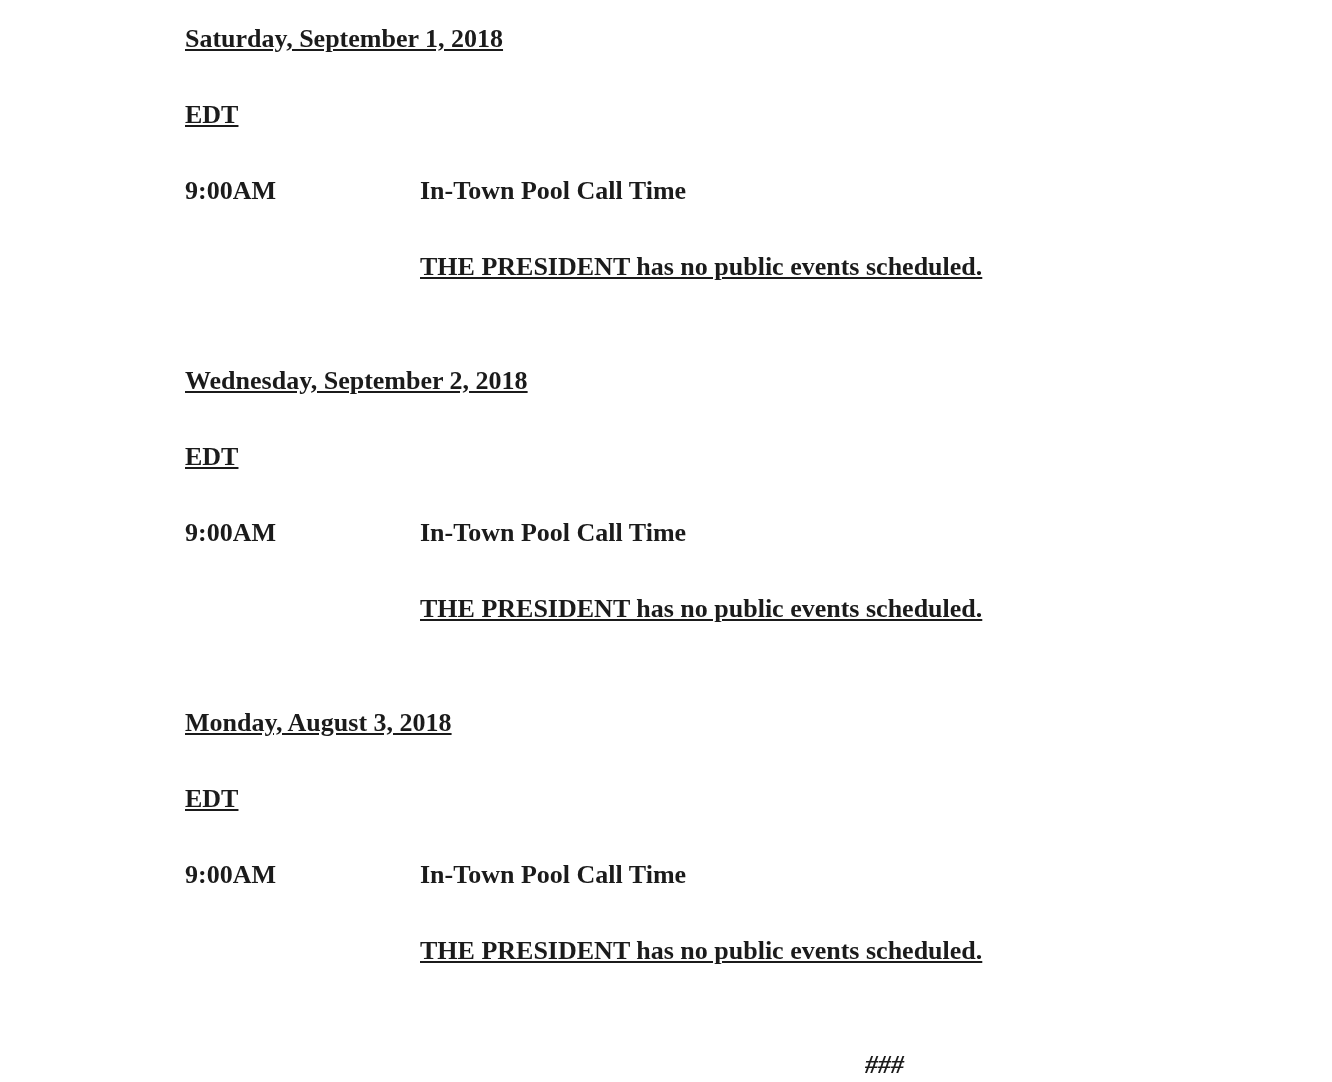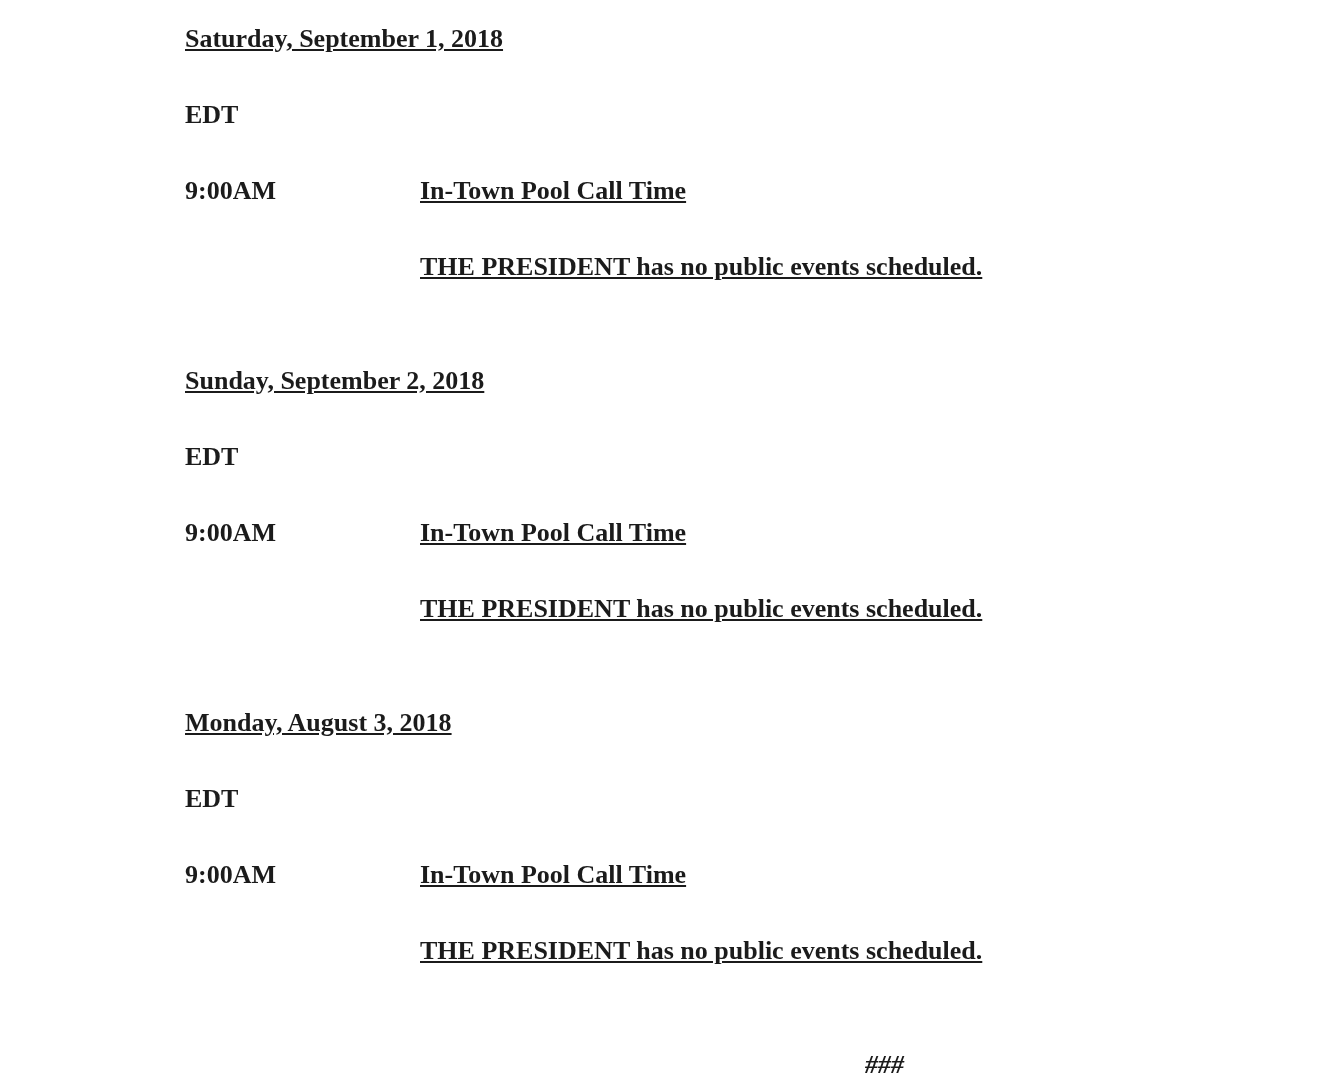--- a/index.html
+++ b/index.html
@@ -19,32 +19,33 @@
     font-weight: bold;
     font-size: 26px;
     color: #1b1b1b;
   }
   .line { line-height: 38px; }
   .date-heading {
     text-decoration: underline;
     margin: 0 0 38px 0;
   }
   .tz-heading {
+    text-decoration: underline;
     margin: 0 0 38px 0;
   }
   .entry-row {
     display: flex;
     align-items: flex-start;
     margin: 0 0 38px 0;
   }
   .time-col {
     flex: 0 0 235px;
     width: 235px;
   }
-  .event-col { flex: 1 1 auto; text-decoration: underline; }
+  .event-col { flex: 1 1 auto; }
   .note-row {
     margin: 0 0 76px 235px;
     text-decoration: underline;
   }
   .end-marker {
     font-style: italic;
     margin: 0 0 0 680px;
   }
 </style>
 </head>
@@ -56,21 +57,21 @@
     <div class="line date-heading">Saturday, September 1, 2018</div>
     <div class="line tz-heading">EDT</div>
     <div class="entry-row">
       <div class="line time-col">9:00AM</div>
       <div class="line event-col">In-Town Pool Call Time</div>
     </div>
     <div class="line note-row">THE PRESIDENT has no public events scheduled.</div>
   </section>
 
   <section>
-    <div class="line date-heading">Sunday, September 2, 2018</div>
+    <div class="line date-heading">Wednesday, September 2, 2018</div>
     <div class="line tz-heading">EDT</div>
     <div class="entry-row">
       <div class="line time-col">9:00AM</div>
       <div class="line event-col">In-Town Pool Call Time</div>
     </div>
     <div class="line note-row">THE PRESIDENT has no public events scheduled.</div>
   </section>
 
   <section>
     <div class="line date-heading">Monday, August 3, 2018</div>

